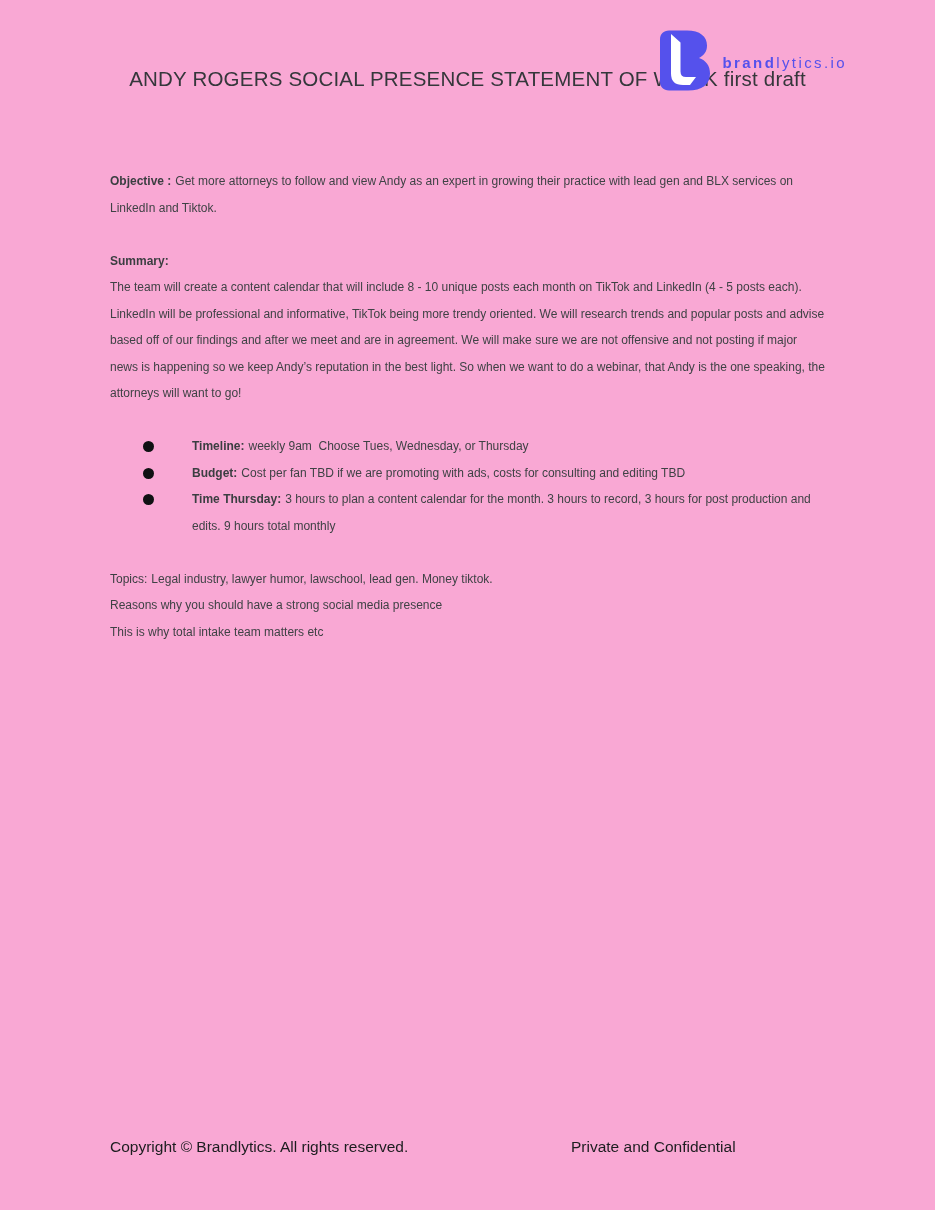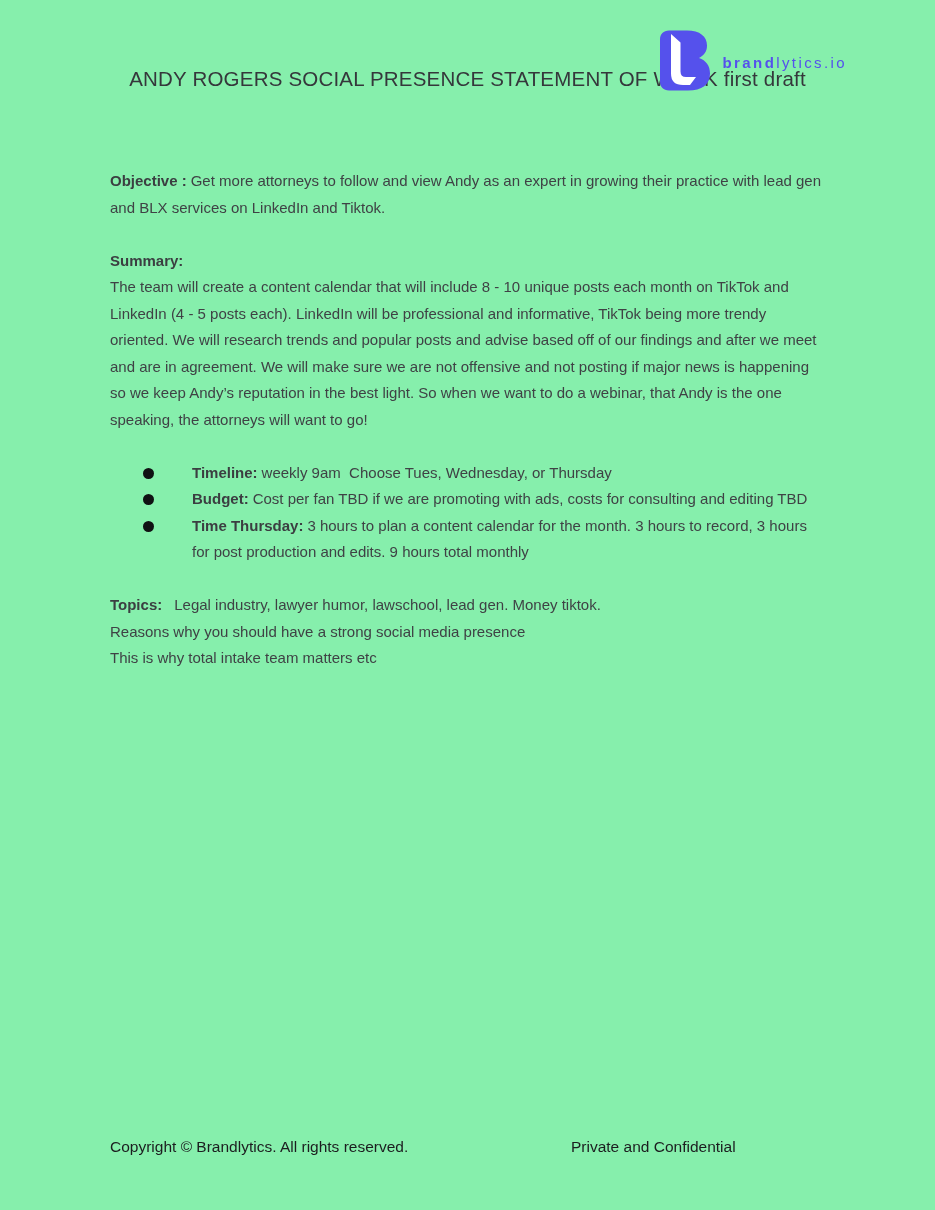--- a/index.html
+++ b/index.html
@@ -4,21 +4,21 @@
 <style>
   html, body {
     margin: 0;
     padding: 0;
     background: #ffffff;
   }
   .page {
     position: relative;
     width: 935px;
     height: 1210px;
-    background: #86efac;
+    background: #f9a8d4;
     font-family: "Liberation Sans", sans-serif;
     color: #3f4245;
     overflow: hidden;
   }
   
   .logo-row {
     position: absolute;
     top: 30px;
     right: 88px;
     display: flex;
@@ -49,21 +49,21 @@
     line-height: 27px;
     color: #35373b;
     letter-spacing: 0.2px;
   }
   
   .content {
     position: absolute;
     top: 168px;
     left: 110px;
     width: 716px;
-    font-size: 15px;
+    font-size: 12px;
     line-height: 26.5px;
   }
   .para {
     margin: 0 0 26.5px 0;
     white-space: pre-wrap;
   }
   .para strong {
     font-weight: 700;
     color: #3b3e41;
     margin-right: 4px;
@@ -150,21 +150,21 @@
         <span class="bullet-dot"></span>
         <span class="bullet-text"><strong>Budget:</strong><span>Cost per fan TBD if we are promoting with ads, costs for consulting and editing TBD</span></span>
       </li>
       <li class="bullet-item">
         <span class="bullet-dot"></span>
         <span class="bullet-text"><strong>Time Thursday:</strong><span>3 hours to plan a content calendar for the month. 3 hours to record, 3 hours for post production and edits. 9 hours total monthly</span></span>
       </li>
     </ul>
 
     <div>
-      <div class="topics-line"><strong style="font-weight:700;color:#3b3e41;margin-right:12px;text-align:right;">Topics:</strong><span>Legal industry, lawyer humor, lawschool, lead gen. Money tiktok.</span></div>
+      <div class="topics-line"><strong style="font-weight:400;color:#3b3e41;margin-right:4px;text-align:right;">Topics:</strong><span>Legal industry, lawyer humor, lawschool, lead gen. Money tiktok.</span></div>
       <div class="topics-line">Reasons why you should have a strong social media presence</div>
       <div class="topics-line">This is why total intake team matters etc</div>
     </div>
 
   </div>
 
   <div class="footer">
     <span class="footer-copyright">Copyright © Brandlytics. All rights reserved.</span>
     <span class="footer-confidential">Private and Confidential</span>
   </div>

